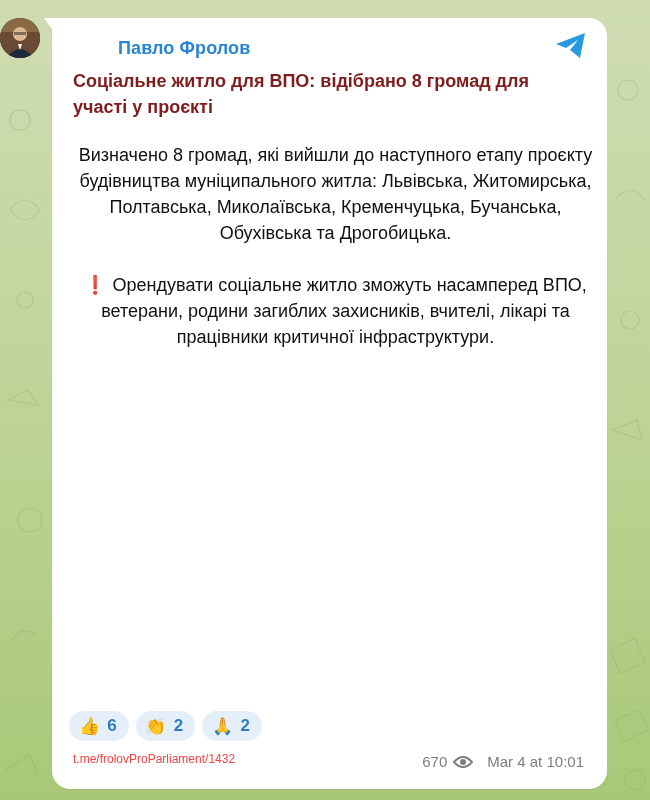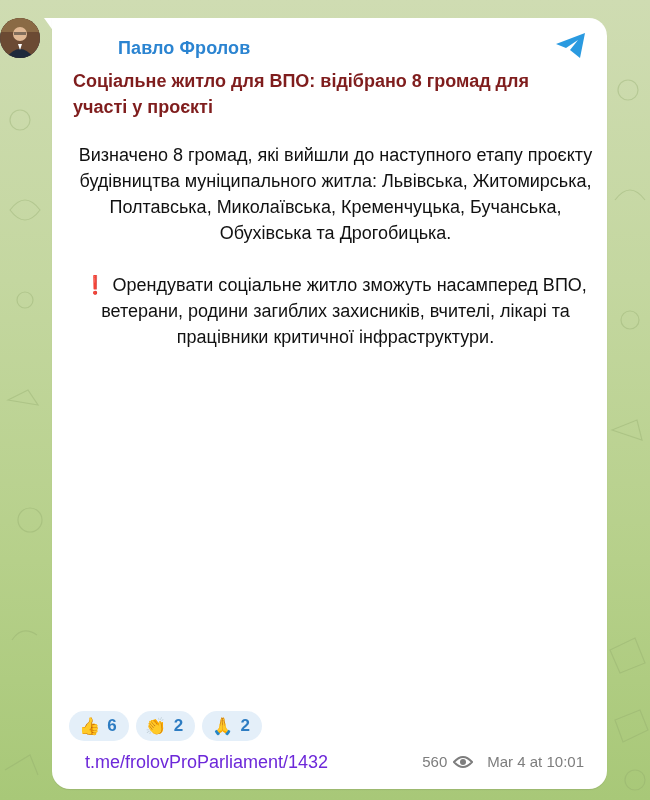--- a/index.html
+++ b/index.html
@@ -106,24 +106,24 @@
     height: 30px;
     padding: 0 12px 0 10px;
     background: #e4eff9;
     border-radius: 15px;
     cursor: pointer;
   }
   .reaction .r-emoji { font-size: 17px; line-height: 1; font-family: "DejaVu Sans", sans-serif; }
   .reaction .r-count { font-size: 17px; font-weight: 700; color: #2d7cc2; }
   .link {
     position: absolute;
-    left: 33px;
+    left: 21px;
     top: 734px;
-    font-size: 18px;
-    color: #6d28d9;
+    font-size: 12px;
+    color: #ef4444;
     text-decoration: none;
     cursor: pointer;
   }
   .meta {
     position: absolute;
     right: 23px;
     top: 735px;
     display: flex;
     align-items: center;
     gap: 6px;
@@ -192,20 +192,20 @@
     </div>
     <div class="reaction">
       <span class="r-emoji">🙏</span>
       <span class="r-count">2</span>
     </div>
   </div>
 
   <a class="link">t.me/frolovProParliament/1432</a>
 
   <div class="meta">
-    <span>560</span>
+    <span>670</span>
     <svg class="eye" viewBox="0 0 20 14">
       <path d="M1 7 Q10 -3 19 7 Q10 17 1 7 Z" fill="none" stroke="#7d7d7d" stroke-width="2"></path>
       <circle cx="10" cy="7" r="3" fill="#7d7d7d"></circle>
     </svg>
     <span>Mar 4 at 10:01</span>
   </div>
 </div>
 
 </body></html>

